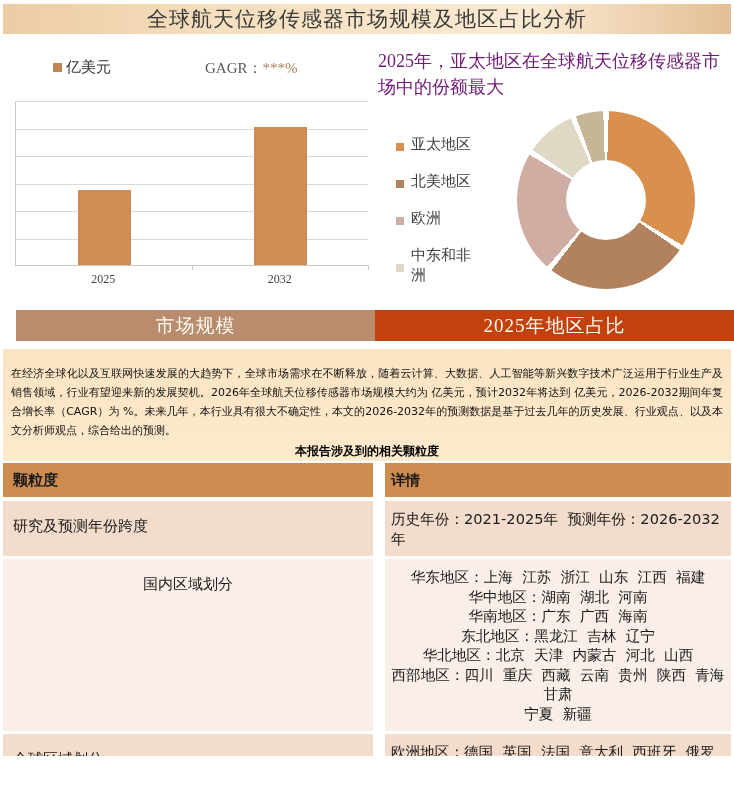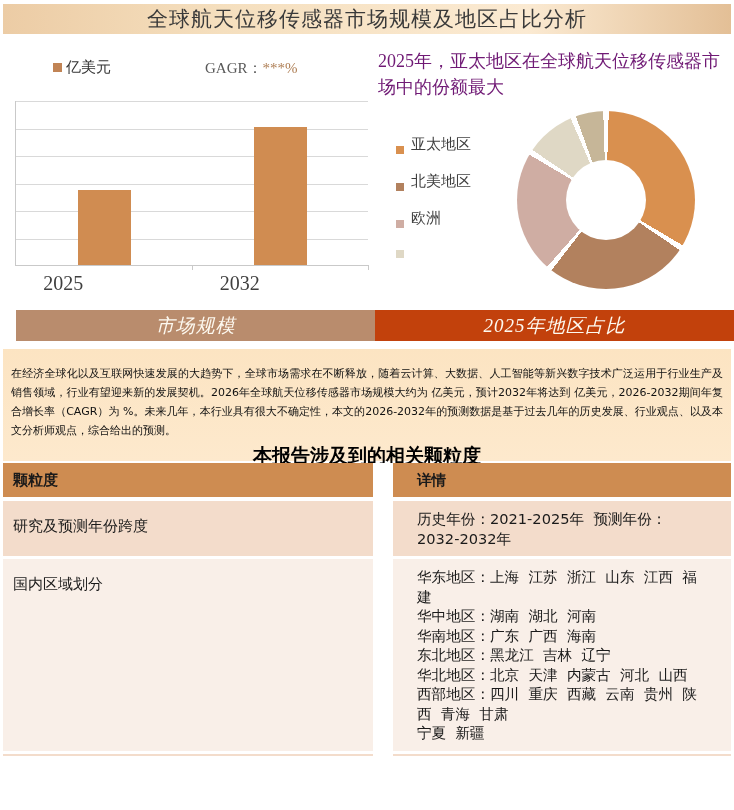--- a/index.html
+++ b/index.html
@@ -27,63 +27,63 @@
   .cagr .val { color:#AE7E54; }
 
   .plot {
     position:absolute; left:15px; top:101px; width:353px; height:165px;
     border-left:1px solid #C9C9C9; border-bottom:1px solid #C9C9C9;
   }
   .gridline { position:absolute; left:0; right:0; height:1px; background:#D9D9D9; }
   .bar { position:absolute; bottom:0; width:53px; background:#D08C51; }
   .x-tick { position:absolute; top:100%; width:1px; height:5px; background:#C9C9C9; }
   .x-label {
-    position:absolute; top:172px; width:120px; 
-    font-family:"Liberation Serif","DejaVu Serif",serif; font-size:20px; color:#3F3F3F;
+    position:absolute; top:172px; width:120px; text-align:center;
+    font-family:"Liberation Serif","DejaVu Serif",serif; font-size:12px; color:#3F3F3F;
   }
 
   
   .pie-headline {
     position:absolute; left:378px; top:48px; width:352px;
     font-family:"Liberation Serif","DejaVu Serif",serif;
     font-size:18px; line-height:26px; color:#701a75;
   }
   .pie-legend { position:absolute; left:396px; top:134px; width:110px; }
-  .pie-legend .item { display:flex; align-items:flex-end; margin-bottom:17px; }
+  .pie-legend .item { display:flex; align-items:center; margin-bottom:17px; }
   .pie-legend .mk { width:8px; height:8px; margin:5px 7px 0 0; flex:none; }
   .pie-legend .lbl { font-size:15px; line-height:20px; color:#3F3F3F; max-width:66px; }
   .donut { position:absolute; left:517px; top:111px; width:178px; height:178px; border-radius:50%; }
   .donut .hole { position:absolute; left:50%; top:50%; width:80px; height:80px; margin:-40px 0 0 -40px; border-radius:50%; background:#fff; }
 
   
-  .tabs { position:absolute; top:310px; left:16px; right:0; height:31px; display:flex;font-style:italic; }
+  .tabs { position:absolute; top:310px; left:16px; right:0; height:31px; display:flex; }
   .tab { width:50%; display:flex; align-items:center; justify-content:center;
     font-family:"Liberation Serif","DejaVu Serif",serif; font-size:19px; color:#FDF9F0; letter-spacing:1px; }
   .tab.market { background:#B98C6D; }
   .tab.region { background:#c2410c; }
 
   
   .overview {
     position:absolute; top:349px; left:3px; right:3px; height:112px;
     background:linear-gradient(180deg,#FCE4C2 0%,#FDE9CD 100%);
     padding:3px 8px 0 8px;
   }
   .overview p { font-size:11px; line-height:19px; color:#111; text-align:justify;margin-top:12px; }
-  .overview .tbl-heading { margin-top:3px; text-align:center; font-size:19px; font-weight:bold; color:#000; }
+  .overview .tbl-heading { margin-top:3px; text-align:center; font-size:12px; font-weight:bold; color:#000; }
 
   
   .granularity-table { position:absolute; top:463px; left:3px; right:3px; bottom:0; background:#fff; }
   .t-row { display:flex; margin-bottom:3px; }
   .t-head { height:34px; margin-bottom:4px; }
   .t-head .c-label, .t-head .c-detail { background:#CE8C51; color:#fff; font-weight:bold; font-size:15px; display:flex; align-items:center; }
   .c-label { width:370px; padding:16px 10px; flex:none; }
-  .c-detail { flex:1; padding:8px 24px; margin-left:20px; }
+  .c-detail { flex:1; padding:8px 6px; margin-left:12px; }
   .t-head .c-label, .t-head .c-detail { padding-top:0; padding-bottom:0; }
   .t-row.odd .c-label, .t-row.odd .c-detail { background:#F3DCCB; }
-  .t-row.even .c-label, .t-row.even .c-detail { background:#F9EFE8; }
+  .t-row.even .c-label, .t-row.even .c-detail { background:#F9EFE8;text-align:center; }
   .t-row .c-label { font-size:15px; color:#1A1A1A; }
   .t-row .c-detail { font-size:14.6px; color:#1A1A1A; }
   .c-detail .line { line-height:19.5px; white-space:pre-wrap; }
 </style>
 </head>
 <body>
 
 <div class="page">
 
   <div class="title-bar">
@@ -122,20 +122,21 @@
       <div class="item">
         <span class="mk" style="background: rgb(178, 129, 94);"></span>
         <span class="lbl">北美地区</span>
       </div>
       <div class="item">
         <span class="mk" style="background: rgb(207, 173, 163);"></span>
         <span class="lbl">欧洲</span>
       </div>
       <div class="item">
         <span class="mk" style="background: rgb(223, 216, 197);"></span>
+        <span class="lbl">中东和非洲</span>
       </div>
     </div>
 
   <div class="donut" id="donut" style="background: conic-gradient(rgb(255, 255, 255) 0%, rgb(255, 255, 255) 0.5%, rgb(217, 144, 79) 0.5%, rgb(217, 144, 79) 33.5%, rgb(255, 255, 255) 33.5%, rgb(255, 255, 255) 34%, rgb(255, 255, 255) 34%, rgb(255, 255, 255) 34.5%, rgb(178, 129, 94) 34.5%, rgb(178, 129, 94) 60.5%, rgb(255, 255, 255) 60.5%, rgb(255, 255, 255) 61%, rgb(255, 255, 255) 61%, rgb(255, 255, 255) 61.5%, rgb(207, 173, 163) 61.5%, rgb(207, 173, 163) 83.5%, rgb(255, 255, 255) 83.5%, rgb(255, 255, 255) 84%, rgb(255, 255, 255) 84%, rgb(255, 255, 255) 84.5%, rgb(223, 216, 197) 84.5%, rgb(223, 216, 197) 93.5%, rgb(255, 255, 255) 93.5%, rgb(255, 255, 255) 94%, rgb(255, 255, 255) 94%, rgb(255, 255, 255) 94.5%, rgb(198, 182, 152) 94.5%, rgb(198, 182, 152) 99.5%, rgb(255, 255, 255) 99.5%, rgb(255, 255, 255) 100%);">
     <div class="hole"></div>
   </div>
 
   <div class="tabs">
     <div class="tab market">市场规模</div>
     <div class="tab region">2025年地区占比</div>
@@ -148,21 +149,21 @@
 
   <div class="granularity-table">
     <div class="t-row t-head">
       <div class="c-label">颗粒度</div>
       <div class="c-detail">详情</div>
     </div>
     <div id="table-body">
         <div class="t-row odd">
           <div class="c-label">研究及预测年份跨度</div>
           <div class="c-detail">
-            <div class="line">历史年份：2021-2025年  预测年份：2032-2032年</div>
+            <div class="line">历史年份：2021-2025年  预测年份：2026-2032年</div>
           </div>
         </div>
         <div class="t-row even">
           <div class="c-label">国内区域划分</div>
           <div class="c-detail">
             <div class="line">华东地区：上海  江苏  浙江  山东  江西  福建</div>
             <div class="line">华中地区：湖南  湖北  河南</div>
             <div class="line">华南地区：广东  广西  海南</div>
             <div class="line">东北地区：黑龙江  吉林  辽宁</div>
             <div class="line">华北地区：北京  天津  内蒙古  河北  山西</div>

